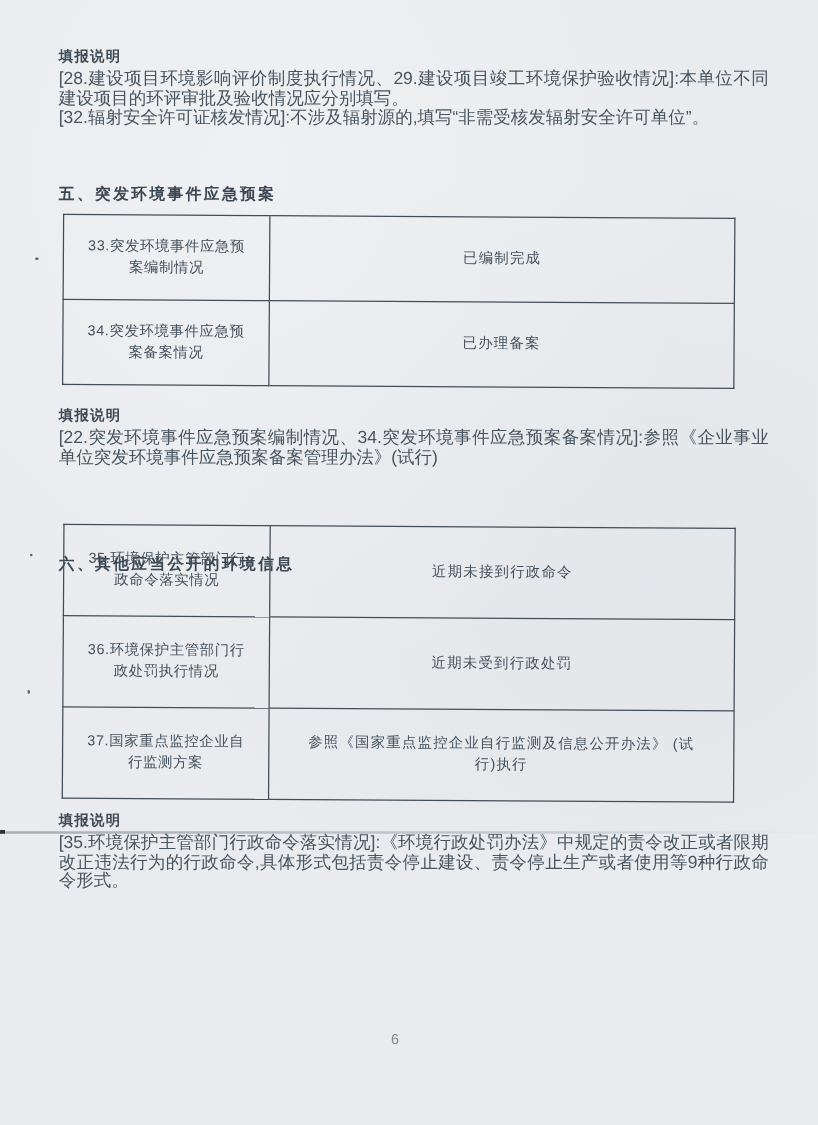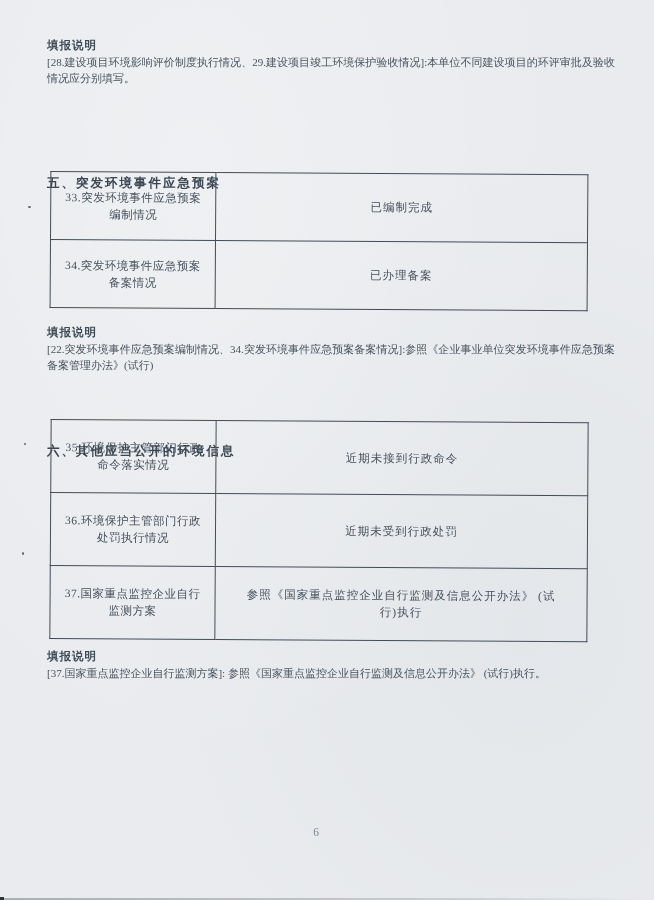--- a/index.html
+++ b/index.html
@@ -11,38 +11,37 @@
   }
   body {
     background: #e9ebee;
     font-family: "Liberation Sans", "DejaVu Sans", sans-serif;
     position: relative;
   }
   .page {
     position: absolute;
     inset: 0;
     width: 654px;
-    height: 900px;
+    height: 667px;
     background:
       radial-gradient(ellipse at 30% 20%, rgba(255,255,255,0.25), rgba(255,255,255,0) 60%),
       radial-gradient(ellipse at 80% 70%, rgba(190,198,206,0.12), rgba(190,198,206,0) 55%),
       #e9ebee;
-    font-family: Liberation Serif, serif;
   }
   .notes { position: absolute; left: 47px; width: 568px; color: #47545f; }
   .notes-title {
     font-weight: bold;
     font-size: 11.5px;
     color: #3d4a56;
     margin: 0 0 2px 0;
     letter-spacing: 1px;
   }
   .note-item {
     margin: 0;
-    font-size: 11px;
+    font-size: 14px;
     line-height: 15.5px;
     text-align: justify;
   }
   .sec-heading {
     position: absolute;
     left: 47px;
     margin: 0;
     font-size: 12.5px;
     font-weight: bold;
     color: #3a4753;
@@ -100,35 +99,36 @@
     opacity: 0.65;
   }
   .corner-notch {
     position: absolute;
     left: 0; bottom: 0;
     width: 4px; height: 3px;
     background: #2e333a;
   }
   
   #notes-top    { top: 38px; }
-  #sec5-heading { top: 147px; margin-top: 28px; }
+  #sec5-heading { top: 147px; }
   #table-5      { top: 171px; }
   #notes-mid    { top: 325px; }
   #sec6-heading { top: 395px; margin-top: 48px; }
   #table-6      { top: 419px; }
   #notes-bottom { top: 649px; }
 </style>
 </head>
 <body>
 
 <div class="page">
 
   <section class="notes" id="notes-top">
     <div class="notes-title">填报说明</div>
     <p class="note-item">[28.建设项目环境影响评价制度执行情况、29.建设项目竣工环境保护验收情况]:本单位不同建设项目的环评审批及验收情况应分别填写。</p>
+    <p class="note-item">[32.辐射安全许可证核发情况]:不涉及辐射源的,填写“非需受核发辐射安全许可单位”。</p>
   </section>
 
   <h2 class="sec-heading" id="sec5-heading">五、突发环境事件应急预案</h2>
 
   <table class="form-table t1" id="table-5">
     <tbody>
         <tr>
       <td class="label-cell">33.突发环境事件应急预案编制情况</td>
       <td class="value-cell">已编制完成</td>
     </tr>
@@ -158,21 +158,21 @@
     </tr>
     <tr>
       <td class="label-cell">37.国家重点监控企业自行监测方案</td>
       <td class="value-cell">参照《国家重点监控企业自行监测及信息公开办法》 (试行)执行</td>
     </tr>
   </tbody>
     </table>
 
   <section class="notes" id="notes-bottom">
     <div class="notes-title">填报说明</div>
-    <p class="note-item">[37.国家重点监控企业自行监测方案]: 参照《国家重点监控企业自行监测及信息公开办法》 (试行)执行。</p>
+    <p class="note-item">[35.环境保护主管部门行政命令落实情况]:《环境行政处罚办法》中规定的责令改正或者限期改正违法行为的行政命令,具体形式包括责令停止建设、责令停止生产或者使用等9种行政命令形式。</p>
   </section>
 
   <div class="page-number">6</div>
 
   <div class="speck s1"></div>
   <div class="speck s2"></div>
   <div class="speck s3"></div>
   <div class="bottom-edge"></div>
   <div class="corner-notch"></div>
 

